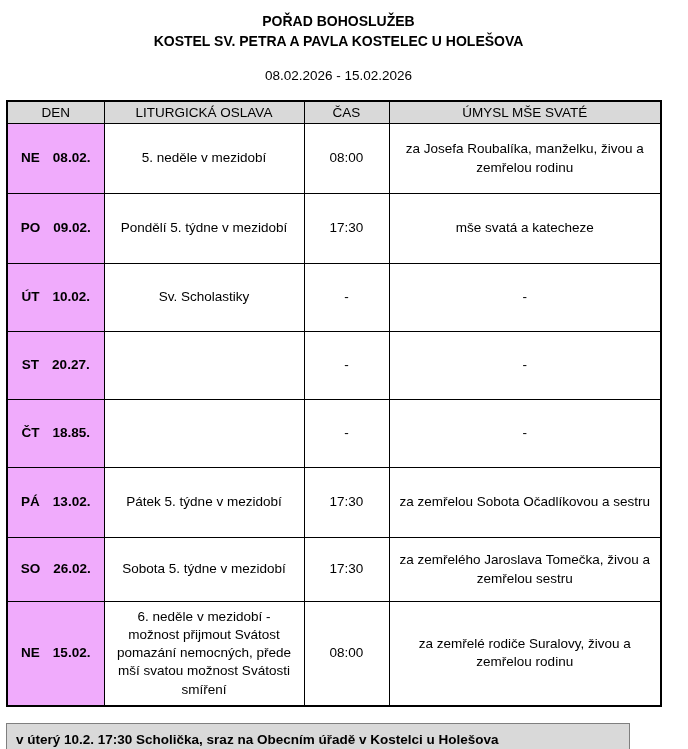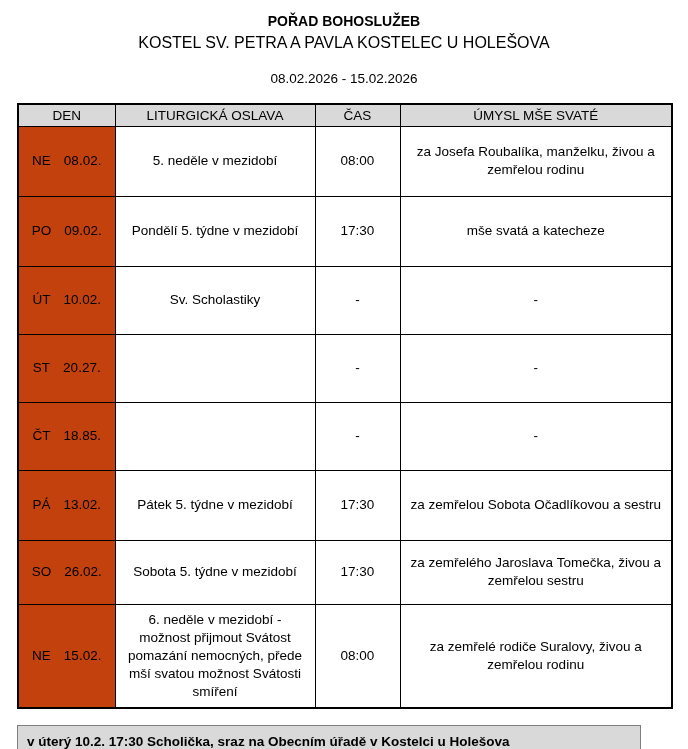--- a/index.html
+++ b/index.html
@@ -5,31 +5,31 @@
   * { box-sizing: border-box; }
   html, body { margin: 0; padding: 0; background: #ffffff; }
   body {
     font-family: "Liberation Sans", "DejaVu Sans", sans-serif;
     color: #000;
     width: 688px;
   }
   .page {
     width: 688px;
     height: 749px;
-    padding: 8px 17px 0 17px;
+    padding: 8px 17px 0 6px;
   }
   .doc-header { text-align: center; margin-top: 4px; }
   .doc-title {
     font-size: 14px;
     font-weight: bold;
     line-height: 1.4;
   }
   .doc-subtitle {
-    font-size: 16px;
-    font-weight: normal;
+    font-size: 14px;
+    font-weight: bold;
     line-height: 1.4;
   }
   .doc-daterange {
     font-size: 13.5px;
     font-weight: normal;
     margin-top: 16px;
     line-height: 1.4;
   }
   table.schedule {
     border-collapse: collapse;
@@ -53,22 +53,22 @@
     text-align: center;
     vertical-align: middle;
     padding: 3px 8px;
     line-height: 1.35;
   }
   col.c-den   { width: 97px;  }
   col.c-osl   { width: 200px; }
   col.c-cas   { width: 85px;  }
   col.c-umysl { width: 272px; }
   td.den-cell {
-    background: #c2410c;
-    font-weight: normal;
+    background: #f0abfc;
+    font-weight: bold;
     text-align: left;
     padding-left: 8px;
   }
   .den-inner {
     display: inline-flex;
     gap: 13px;
     white-space: nowrap;
   }
   tr.row { height: 68px; }
   tr.row-1, tr.row-2, tr.row-6 { height: 70px; }

